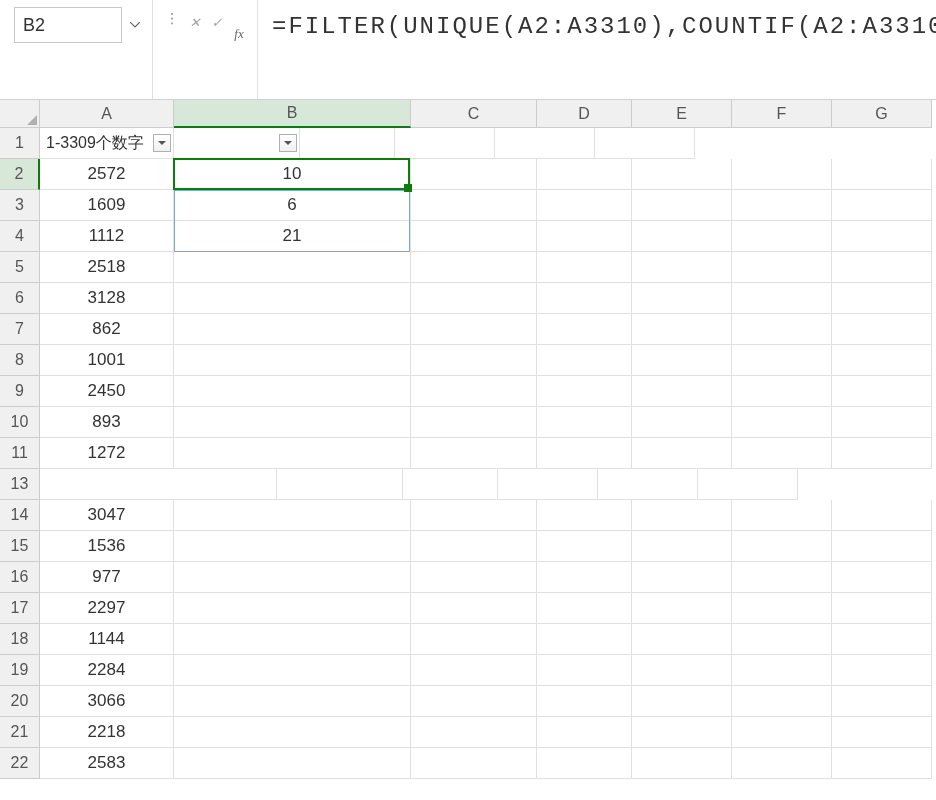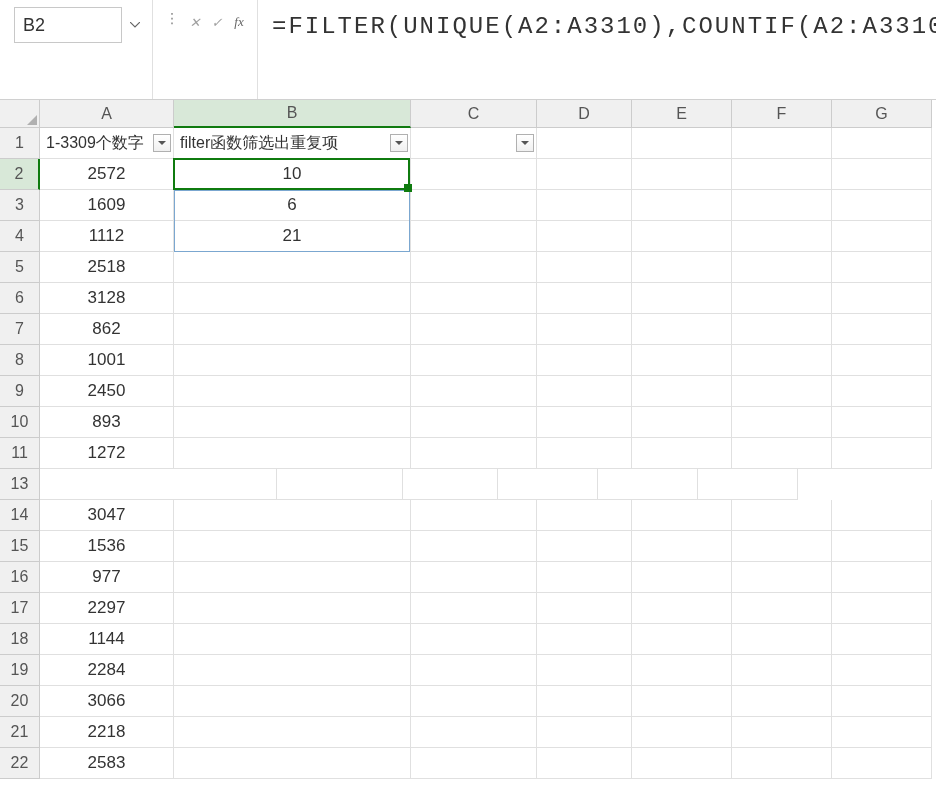--- a/index.html
+++ b/index.html
@@ -63,20 +63,21 @@
       align-items: center;
       justify-content: center;
       color: #a0a0a0;
       font-size: 13px;
       font-style: italic;
     }
     .fx-btn.fx {
       font-family: 'Cambria Math', serif;
       font-style: italic;
       color: #666;
+      margin-top: 12px;
     }
     .formula-input {
       flex: 1;
       display: flex;
       align-items: flex-start;
       padding: 8px 14px;
       font-family: 'Consolas', 'Courier New', monospace;
       font-size: 24px;
       letter-spacing: 2px;
       color: #333;
@@ -260,28 +261,20 @@
   <div class="row">
     <div class="row-header">1</div>
     <div class="cell header-cell col-A">
       <span>1-3309个数字</span>
       <div class="filter-btn">
         <svg width="8" height="5" viewBox="0 0 8 5">
             <path d="M0 0 L4 4 L8 0 Z" fill="#555"></path>
           </svg>
       </div>
     </div>
-    <div class="cell header-cell col-B">
-      <span>filter函数筛选出重复项</span>
-      <div class="filter-btn">
-        <svg width="8" height="5" viewBox="0 0 8 5">
-            <path d="M0 0 L4 4 L8 0 Z" fill="#555"></path>
-          </svg>
-      </div>
-    </div>
     <div class="cell col-C">
       <div class="filter-btn">
         <svg width="8" height="5" viewBox="0 0 8 5">
             <path d="M0 0 L4 4 L8 0 Z" fill="#555"></path>
           </svg>
       </div>
     </div>
     <div class="cell col-D"></div>
     <div class="cell col-E"></div>
     <div class="cell col-F"></div>

